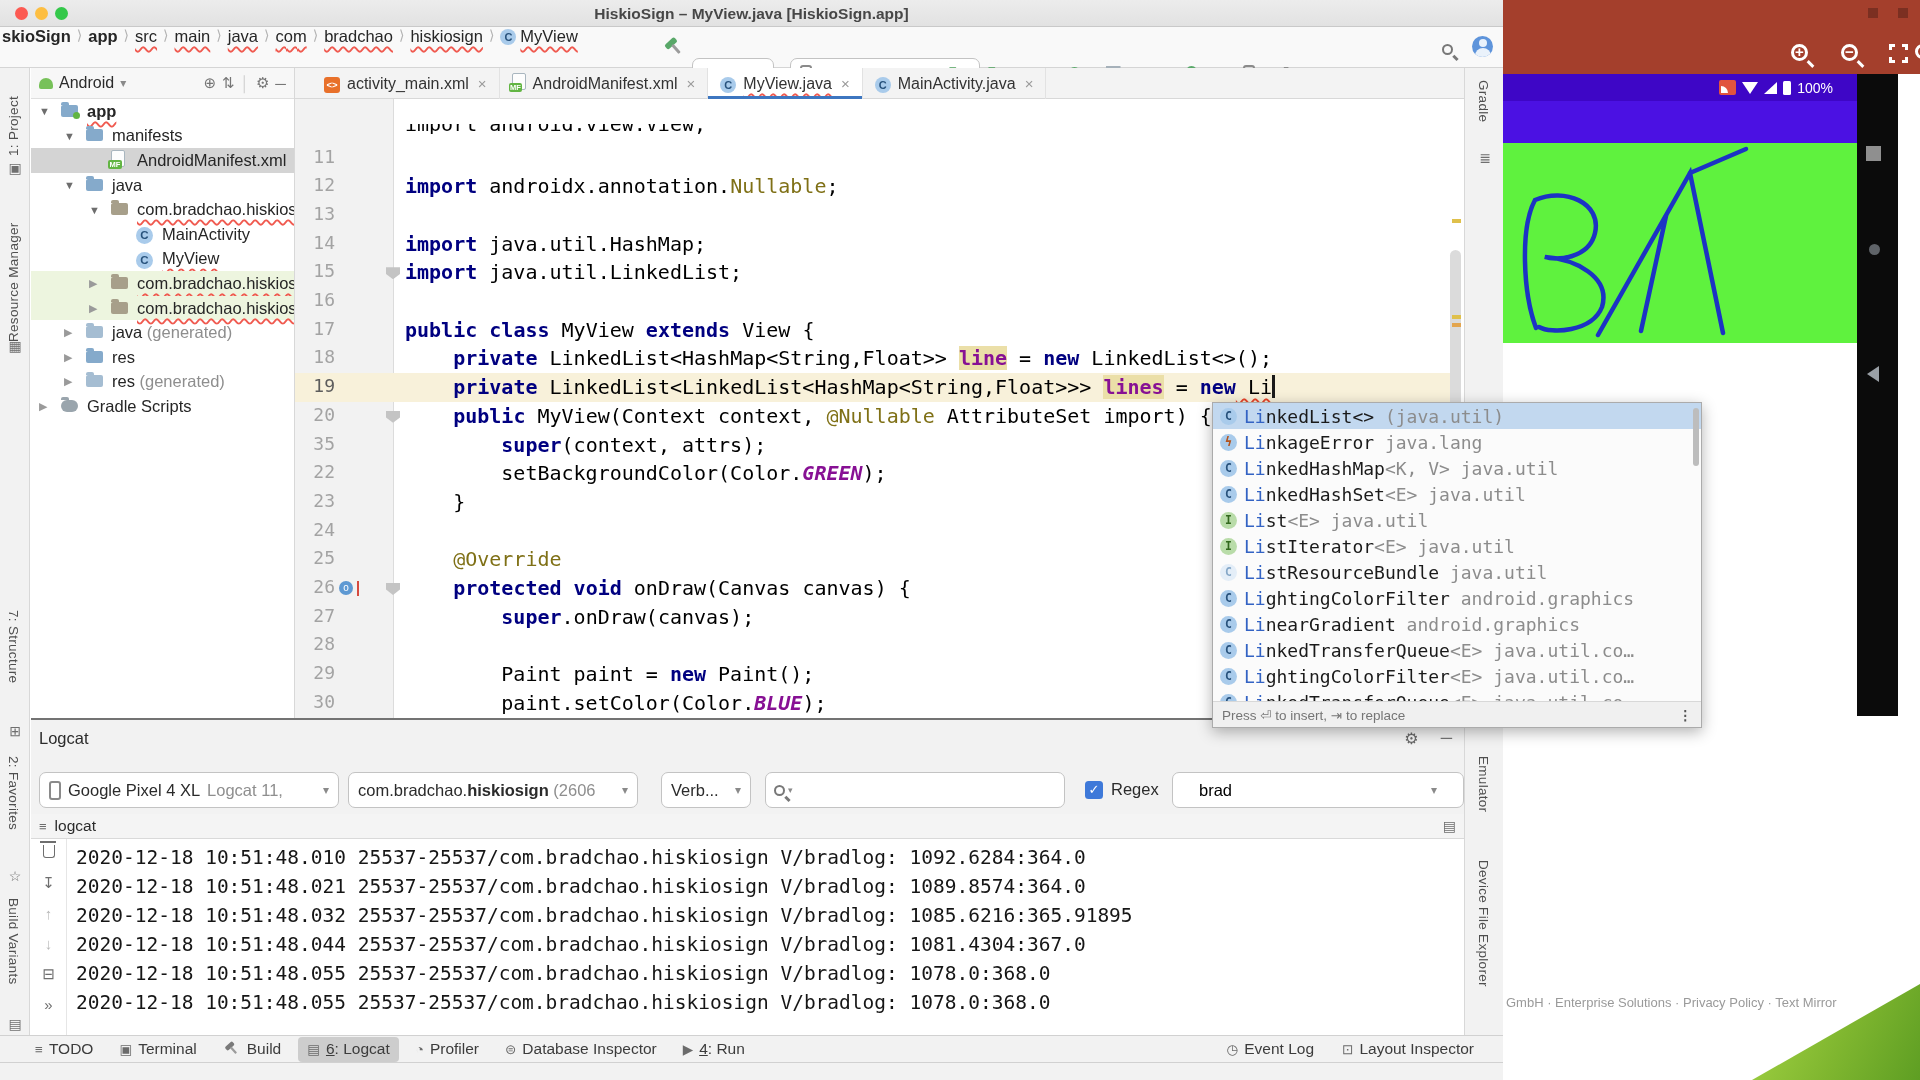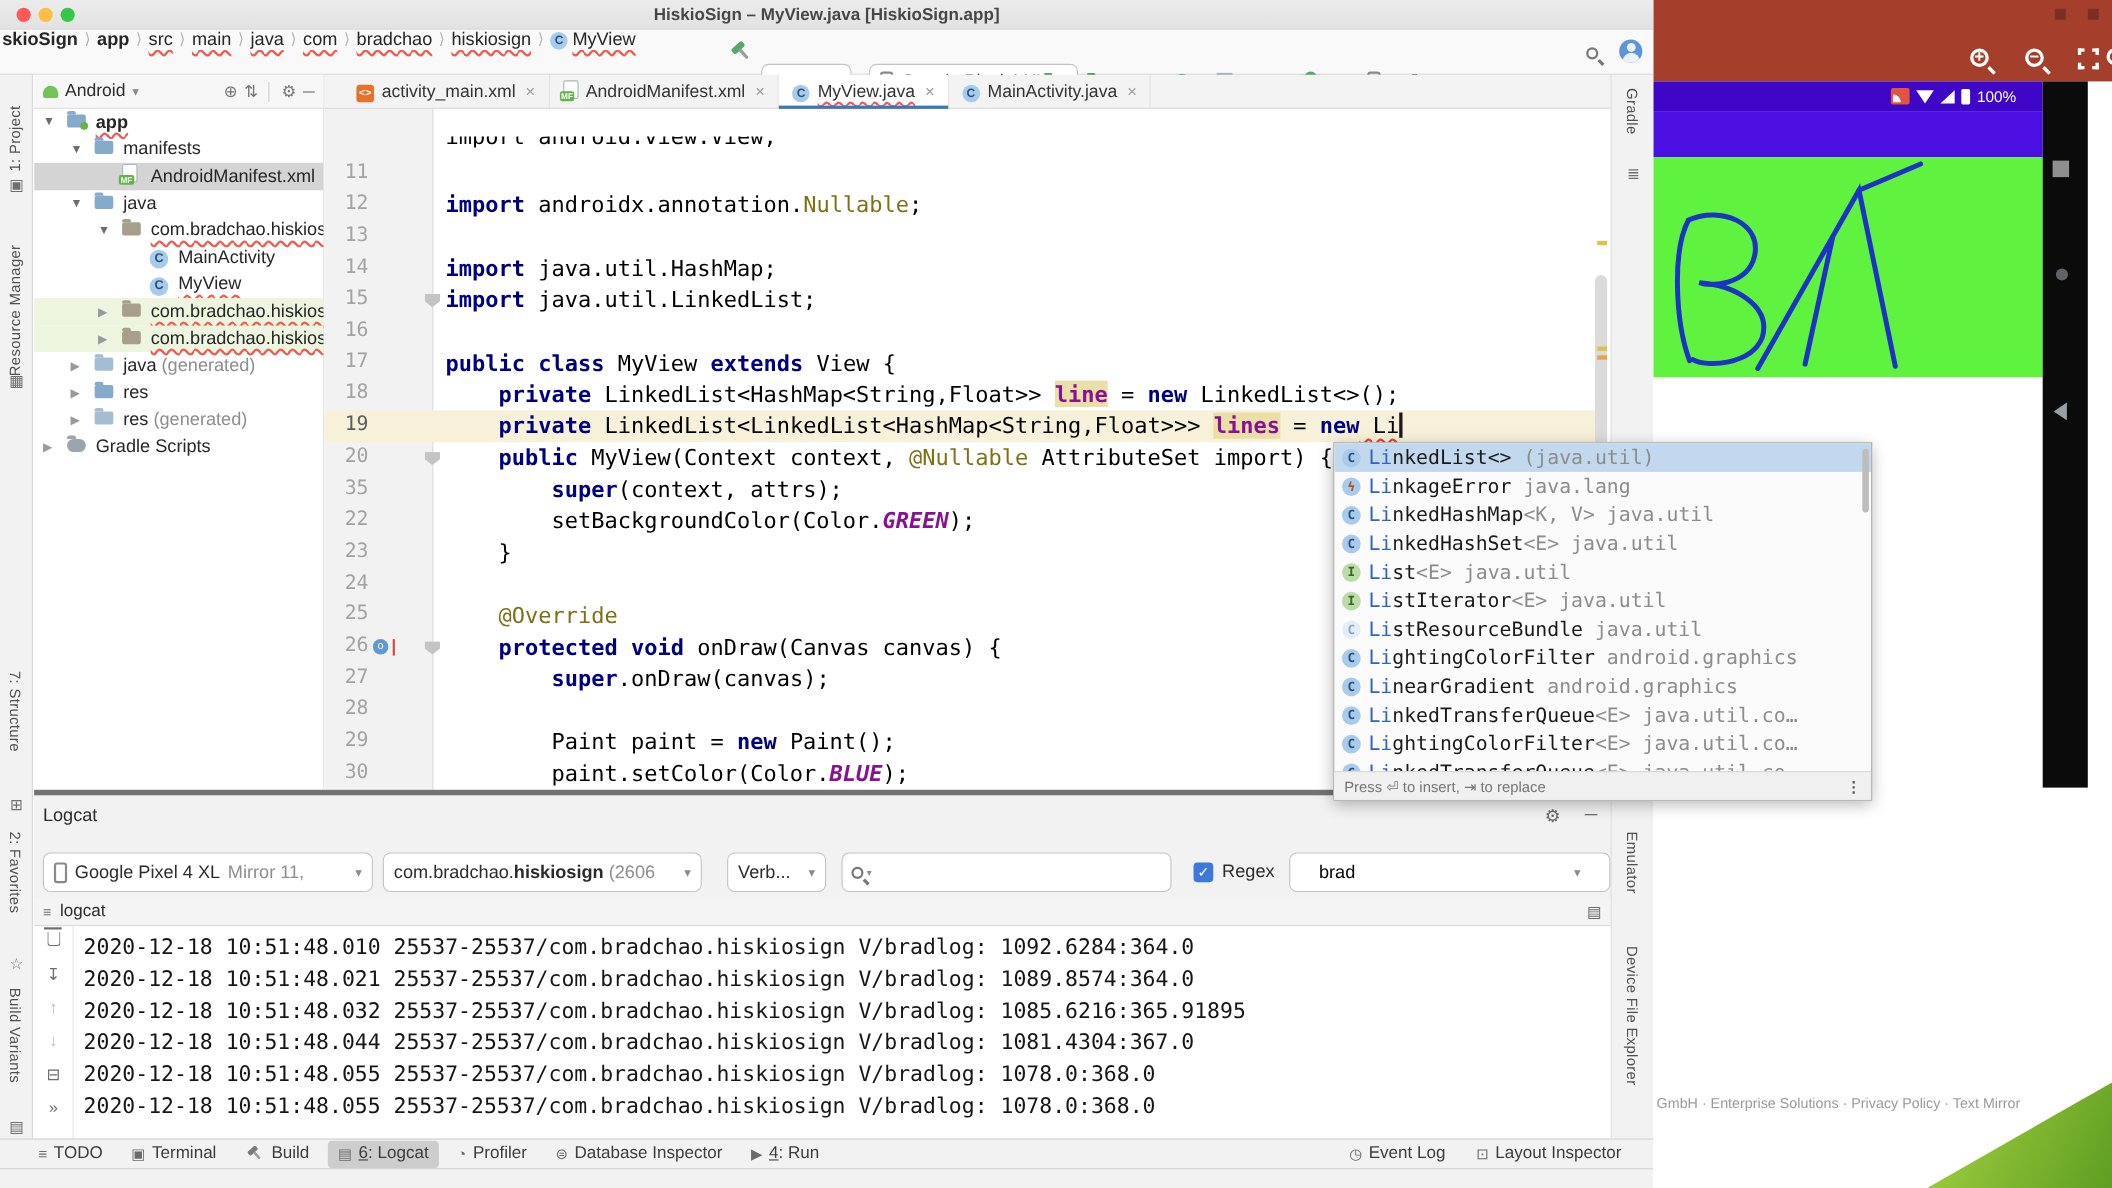--- a/index.html
+++ b/index.html
@@ -142,21 +142,21 @@
   .prow.sel { background:#C2D8EF; }
   .prow .m { color:#3363C4; }
   .prow .g { color:#8C8C8C; }
   .prow .pkg { color:#8C8C8C; }
   #popup-foot { position:absolute; left:0; bottom:0; width:488px; height:26px; background:#F0F0F0; border-top:1px solid #D8D8D8;
      font-size:13.5px; color:#757575; display:flex; align-items:center; padding:0 9px;}
   #popup-foot .dots { margin-left:auto; color:#555; font-weight:bold; }
   #popup-scroll { position:absolute; right:2px; top:5px; width:6px; height:58px; background:#BDBDBD; border-radius:3px;}
 
   
-  #logcat { position:absolute; left:31px; top:718px; width:1433px; height:317px; background:#F2F2F2; border-top:5px solid #737373;}
+  #logcat { position:absolute; left:31px; top:718px; width:1433px; height:317px; background:#F2F2F2; border-top:2px solid #737373;}
   #lc-title { position:absolute; left:8px; top:9px; font-size:16.5px; color:#2b2b2b; }
   #lc-hicons { position:absolute; right:12px; top:9px; display:flex; gap:22px; color:#696969; font-size:16px;}
   #logcat .dd { top:52px; height:36px; font-size:16.5px; }
   #lc-search { position:absolute; left:734px; top:52px; width:300px; height:36px; background:#fff; border:1px solid #C3C3C3;
      border-radius:7px; display:flex; align-items:center; gap:3px; padding:0 8px;}
   #lc-regex { position:absolute; left:1054px; top:60px; display:flex; align-items:center; gap:8px; font-size:16.5px; color:#2b2b2b;}
   #lc-filter { position:absolute; left:1141px; top:52px; width:292px; height:36px; background:#fff; border:1px solid #C3C3C3;
      border-radius:7px; display:flex; align-items:center; padding:0 26px; font-size:16.5px;}
   #lc-filter .arr { margin-left:auto; }
   #lc-tabrow { position:absolute; left:0; top:94px; width:100%; height:25px; border-bottom:1px solid #D9D9D9;
@@ -512,21 +512,21 @@
 
   <div id="logcat">
     <div id="lc-title">Logcat</div>
     <div id="lc-hicons">
       <span>⚙</span>
       <span>─</span>
     </div>
     <div class="dd" style="left:8px; width:300px;">
       <span class="i-phone plain"></span>
       <span>Google Pixel 4 XL</span>
-      <span class="dim">Mirror 11,</span>
+      <span class="dim">Logcat 11,</span>
       <span class="arr" style="margin-left:auto;">▾</span>
     </div>
     <div class="dd" style="left:317px; width:290px; overflow:hidden;">
       <span style="white-space:nowrap;"><span>com.bradchao.</span><b>hiskiosign</b><span class="dim"> (2606</span></span>
       <span class="arr" style="margin-left:auto;">▾</span>
     </div>
     <div class="dd" style="left:630px; width:90px;">
       <span>Verb...</span>
       <span class="arr" style="margin-left:auto;">▾</span>
     </div>

